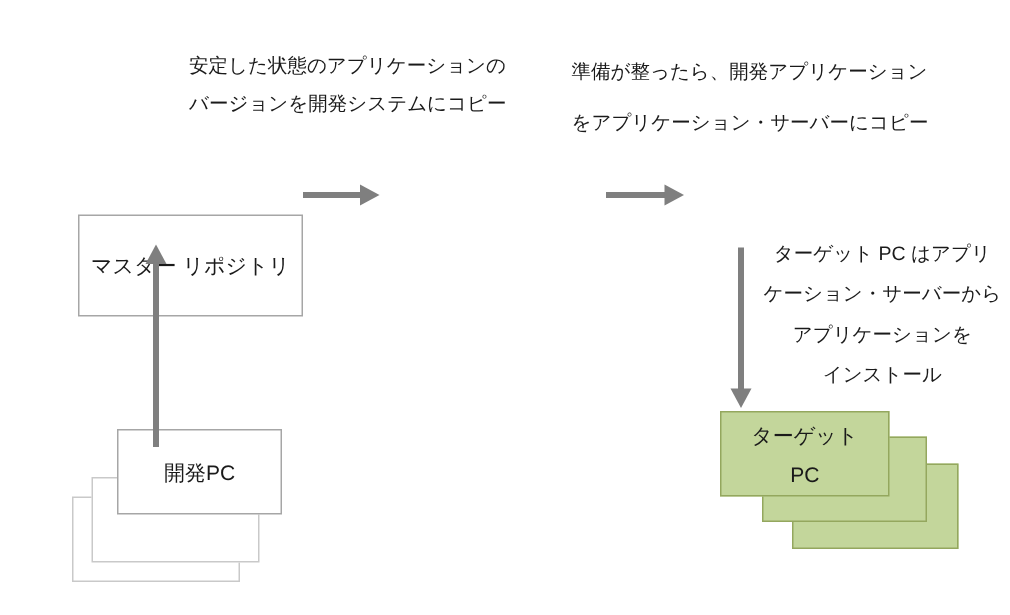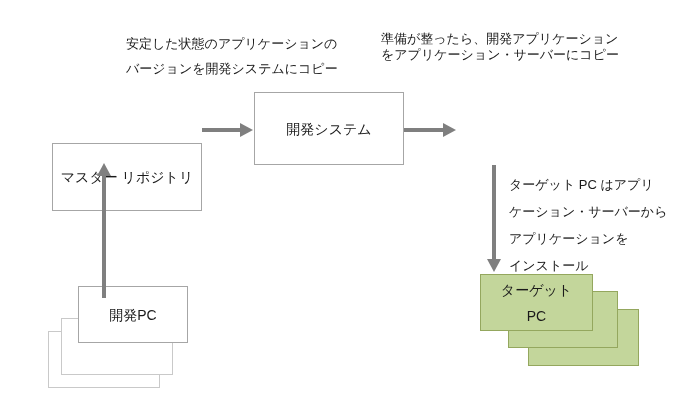--- a/index.html
+++ b/index.html
@@ -50,23 +50,23 @@
   #target-front  { left:480px; top:274px; width:113px; height:57px; }
 
   
   .annotation {
     position:absolute;
     font-size:13px;
     white-space:pre-line;
     color:var(--text,#1a1a1a);
   }
   #ann-copy-dev    { left:126px; top:31px;  line-height:25px; }
-  #ann-copy-appsrv { left:381px; top:31px;  line-height:16px; }
+  #ann-copy-appsrv { left:381px; top:31px;  line-height:34px; }
   #ann-checkin     { left:119px; top:193px; line-height:27px; }
-  #ann-install     { left:509px; top:171px; line-height:27px; }
+  #ann-install     { left:509px; top:155px; line-height:27px;text-align:center; }
 
   
   .shaft-h { position:absolute; height:4px; background:var(--arrow,#7f7f7f); }
   .shaft-v { position:absolute; width:4px;  background:var(--arrow,#7f7f7f); }
   .head-right {
     position:absolute; width:0; height:0;
     border-top:7px solid transparent; border-bottom:7px solid transparent;
     border-left:13px solid var(--arrow,#7f7f7f);
   }
   .head-up {
@@ -100,21 +100,20 @@
   <div class="annotation" id="ann-copy-dev">安定した状態のアプリケーションの
 バージョンを開発システムにコピー</div>
   <div class="annotation" id="ann-copy-appsrv">準備が整ったら、開発アプリケーション
 をアプリケーション・サーバーにコピー</div>
   <div class="annotation" id="ann-install">ターゲット PC はアプリ
 ケーション・サーバーから
 アプリケーションを
 インストール</div>
 
   <div class="node white" id="node-master">マスター リポジトリ</div>
-  <div class="node white" id="node-dev">開発システム</div>
 
   <div>
     <div class="stackbox" id="devpc-back"></div>
     <div class="stackbox" id="devpc-middle"></div>
     <div class="node white" id="devpc-front">開発PC</div>
   </div>
 
   <div>
     <div class="stackbox green" id="target-back"></div>
     <div class="stackbox green" id="target-middle"></div>

